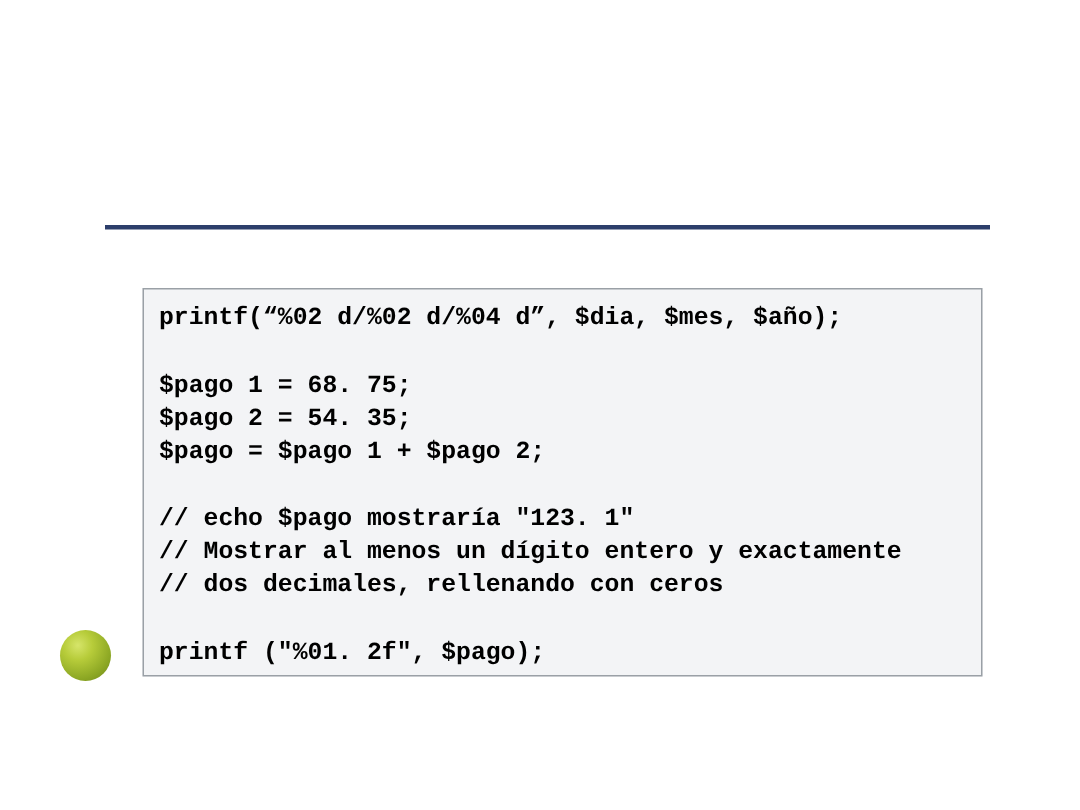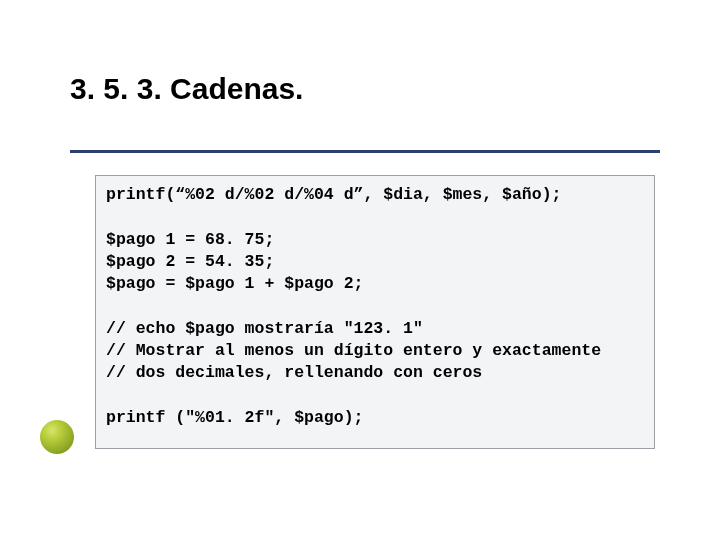--- a/index.html
+++ b/index.html
@@ -47,45 +47,45 @@
     left: 40px;
     top: 420px;
     width: 34px;
     height: 34px;
     border-radius: 50%;
     background: radial-gradient(circle at 35% 30%, #d6e56a 0%, #b7cc3a 30%, #8ba623 70%, #6c821a 100%);
   }
   .code-box {
     position: absolute;
     left: 95px;
-    top: 175px;
+    top: 192px;
     width: 560px;
     box-sizing: border-box;
     border: 1px solid #9aa0a6;
     background: #f3f4f6;
-    padding: 8px 10px 19px 10px;
+    padding: 8px 10px 4px 10px;
   }
   .code-box pre {
     margin: 0;
     font-family: "Courier New", Courier, monospace;
     font-size: 16.5px;
     font-weight: bold;
     color: #000;
     line-height: 1.35;
     white-space: pre;
   }
 </style>
 </head>
 <body>
 
 <div class="slide">
 
   <div class="title-block">
     <h1>
-      <span>3. 5. 3. Cadenas.</span><br>
+      <br>
     </h1>
   </div>
 
   <div class="underline"></div>
 
   <div class="accent-ball"></div>
 
   <div class="code-box">
     <pre><span>printf(“%02 d/%02 d/%04 d”, $dia, $mes, $año);</span>
 <span></span>

